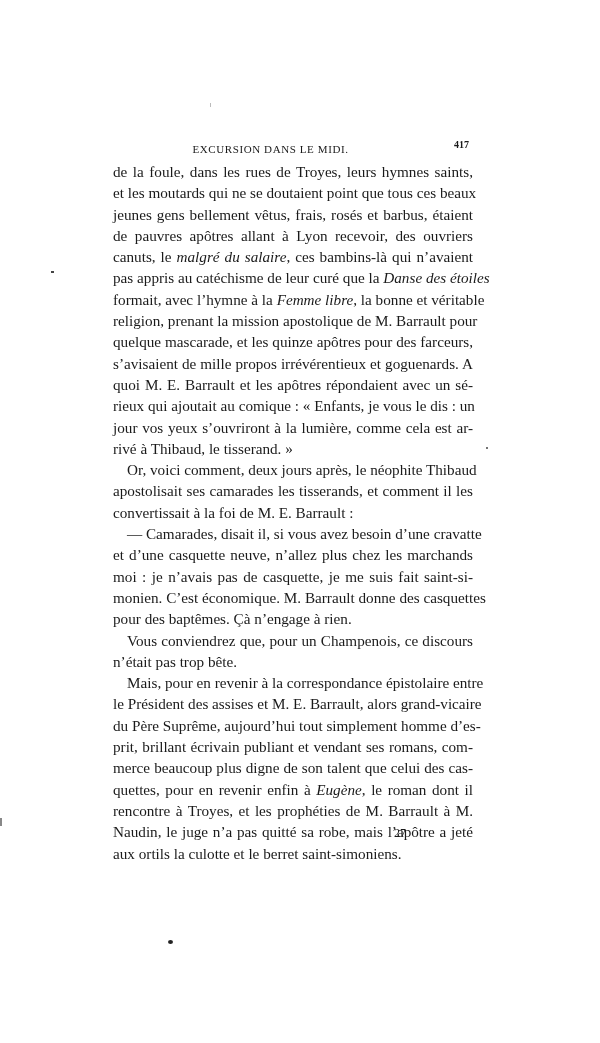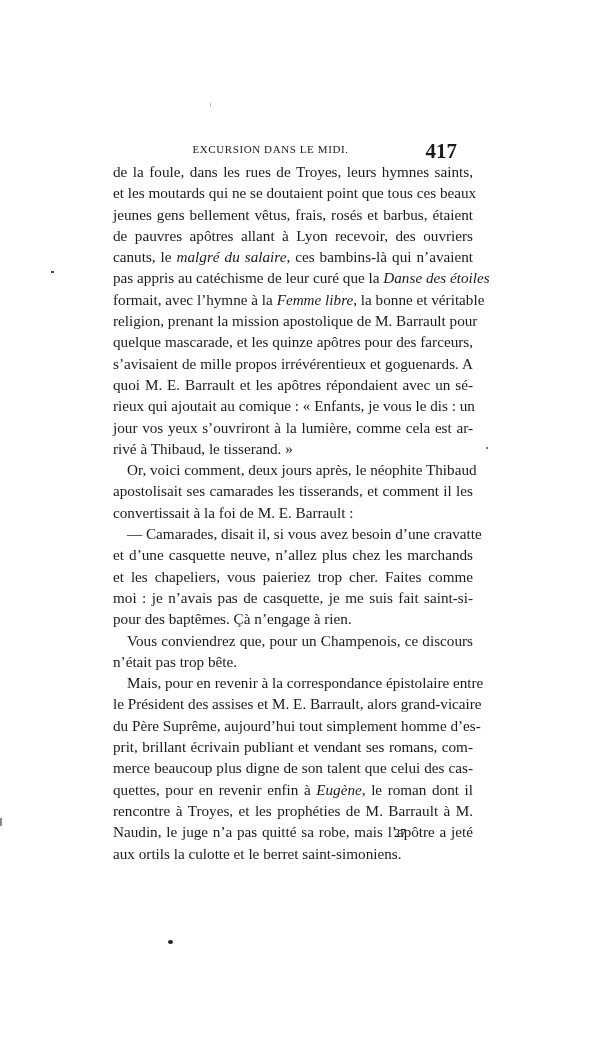--- a/index.html
+++ b/index.html
@@ -1,20 +1,20 @@
 <!DOCTYPE html>
 <html><head>
   <meta charset="utf-8">
   <style>
     html, body { margin: 0; padding: 0; background: #ffffff; }
     body { width: 600px; height: 1043px; position: relative; overflow: hidden; color: #1a1a1a; }
     .page { position: absolute; left: 0; top: 0; width: 600px; height: 945px; background: #ffffff; }
     .running-head { position: absolute; left: 68px; top: 139px; width: 405px; height: 20px; font-family: "Liberation Serif", serif; }
     .running-title { position: absolute; left: 0; right: 0; text-align: center; font-size: 11px; letter-spacing: 0.6px; top: 4px; }
-    .page-number { position: absolute; right: 16px; top: 0; font-size: 21px; font-weight: bold; }
+    .page-number { position: absolute; right: 4px; top: 0; font-size: 10px; font-weight: bold; }
     .body-text { position: absolute; left: 68px; top: 161px; width: 405px; font-family: "Liberation Serif", serif; font-size: 15.2px; line-height: 21.3px; }
     .line { display: block; white-space: nowrap; text-align: justify; text-align-last: justify; height: 21.3px; margin-left: 45px; }
     .line.last { text-align-last: left; }
     .line.indent { padding-left: 14px; }
     .line i { font-style: italic; }
     .signature { position: absolute; left: 394px; top: 826px; font-family: "Liberation Serif", serif; font-size: 12px; }
     .mark { position: absolute; background: #222; border-radius: 50%; }
     .mark-dot { left: 168px; top: 940px; width: 5px; height: 4px; }
     .mark-left { left: 0px; top: 818px; width: 1.5px; height: 8px; border-radius: 0; background: #888; }
     .mark-dash { left: 51px; top: 271px; width: 3px; height: 2px; border-radius: 0; background: #444; }
@@ -44,22 +44,22 @@
     <span class="line"><span>s’avisaient de mille propos irrévérentieux et goguenards. A</span></span>
     <span class="line"><span>quoi M. E. Barrault et les apôtres répondaient avec un sé-</span></span>
     <span class="line"><span>rieux qui ajoutait au comique : « Enfants, je vous le dis : un</span></span>
     <span class="line"><span>jour vos yeux s’ouvriront à la lumière, comme cela est ar-</span></span>
     <span class="line last"><span>rivé à Thibaud, le tisserand. »</span></span>
     <span class="line indent"><span>Or, voici comment, deux jours après, le néophite Thibaud</span></span>
     <span class="line"><span>apostolisait ses camarades les tisserands, et comment il les</span></span>
     <span class="line last"><span>convertissait à la foi de M. E. Barrault :</span></span>
     <span class="line indent"><span>— Camarades, disait il, si vous avez besoin d’une cravatte</span></span>
     <span class="line"><span>et d’une casquette neuve, n’allez plus chez les marchands</span></span>
-    <span class="line"><span>et les chapeliers, vous paieriez trop cher. Faites comme</span></span>
     <span class="line"><span>moi : je n’avais pas de casquette, je me suis fait saint-si-</span></span>
+    <span class="line"><span>monien. C’est économique. M. Barrault donne des casquettes</span></span>
     <span class="line last"><span>pour des baptêmes. Çà n’engage à rien.</span></span>
     <span class="line indent"><span>Vous conviendrez que, pour un Champenois, ce discours</span></span>
     <span class="line last"><span>n’était pas trop bête.</span></span>
     <span class="line indent"><span>Mais, pour en revenir à la correspondance épistolaire entre</span></span>
     <span class="line"><span>le Président des assises et M. E. Barrault, alors grand-vicaire</span></span>
     <span class="line"><span>du Père Suprême, aujourd’hui tout simplement homme d’es-</span></span>
     <span class="line"><span>prit, brillant écrivain publiant et vendant ses romans, com-</span></span>
     <span class="line"><span>merce beaucoup plus digne de son talent que celui des cas-</span></span>
     <span class="line"><span>quettes, pour en revenir enfin à </span><i>Eugène</i><span>, le roman dont il</span></span>
     <span class="line"><span>rencontre à Troyes, et les prophéties de M. Barrault à M.</span></span>

